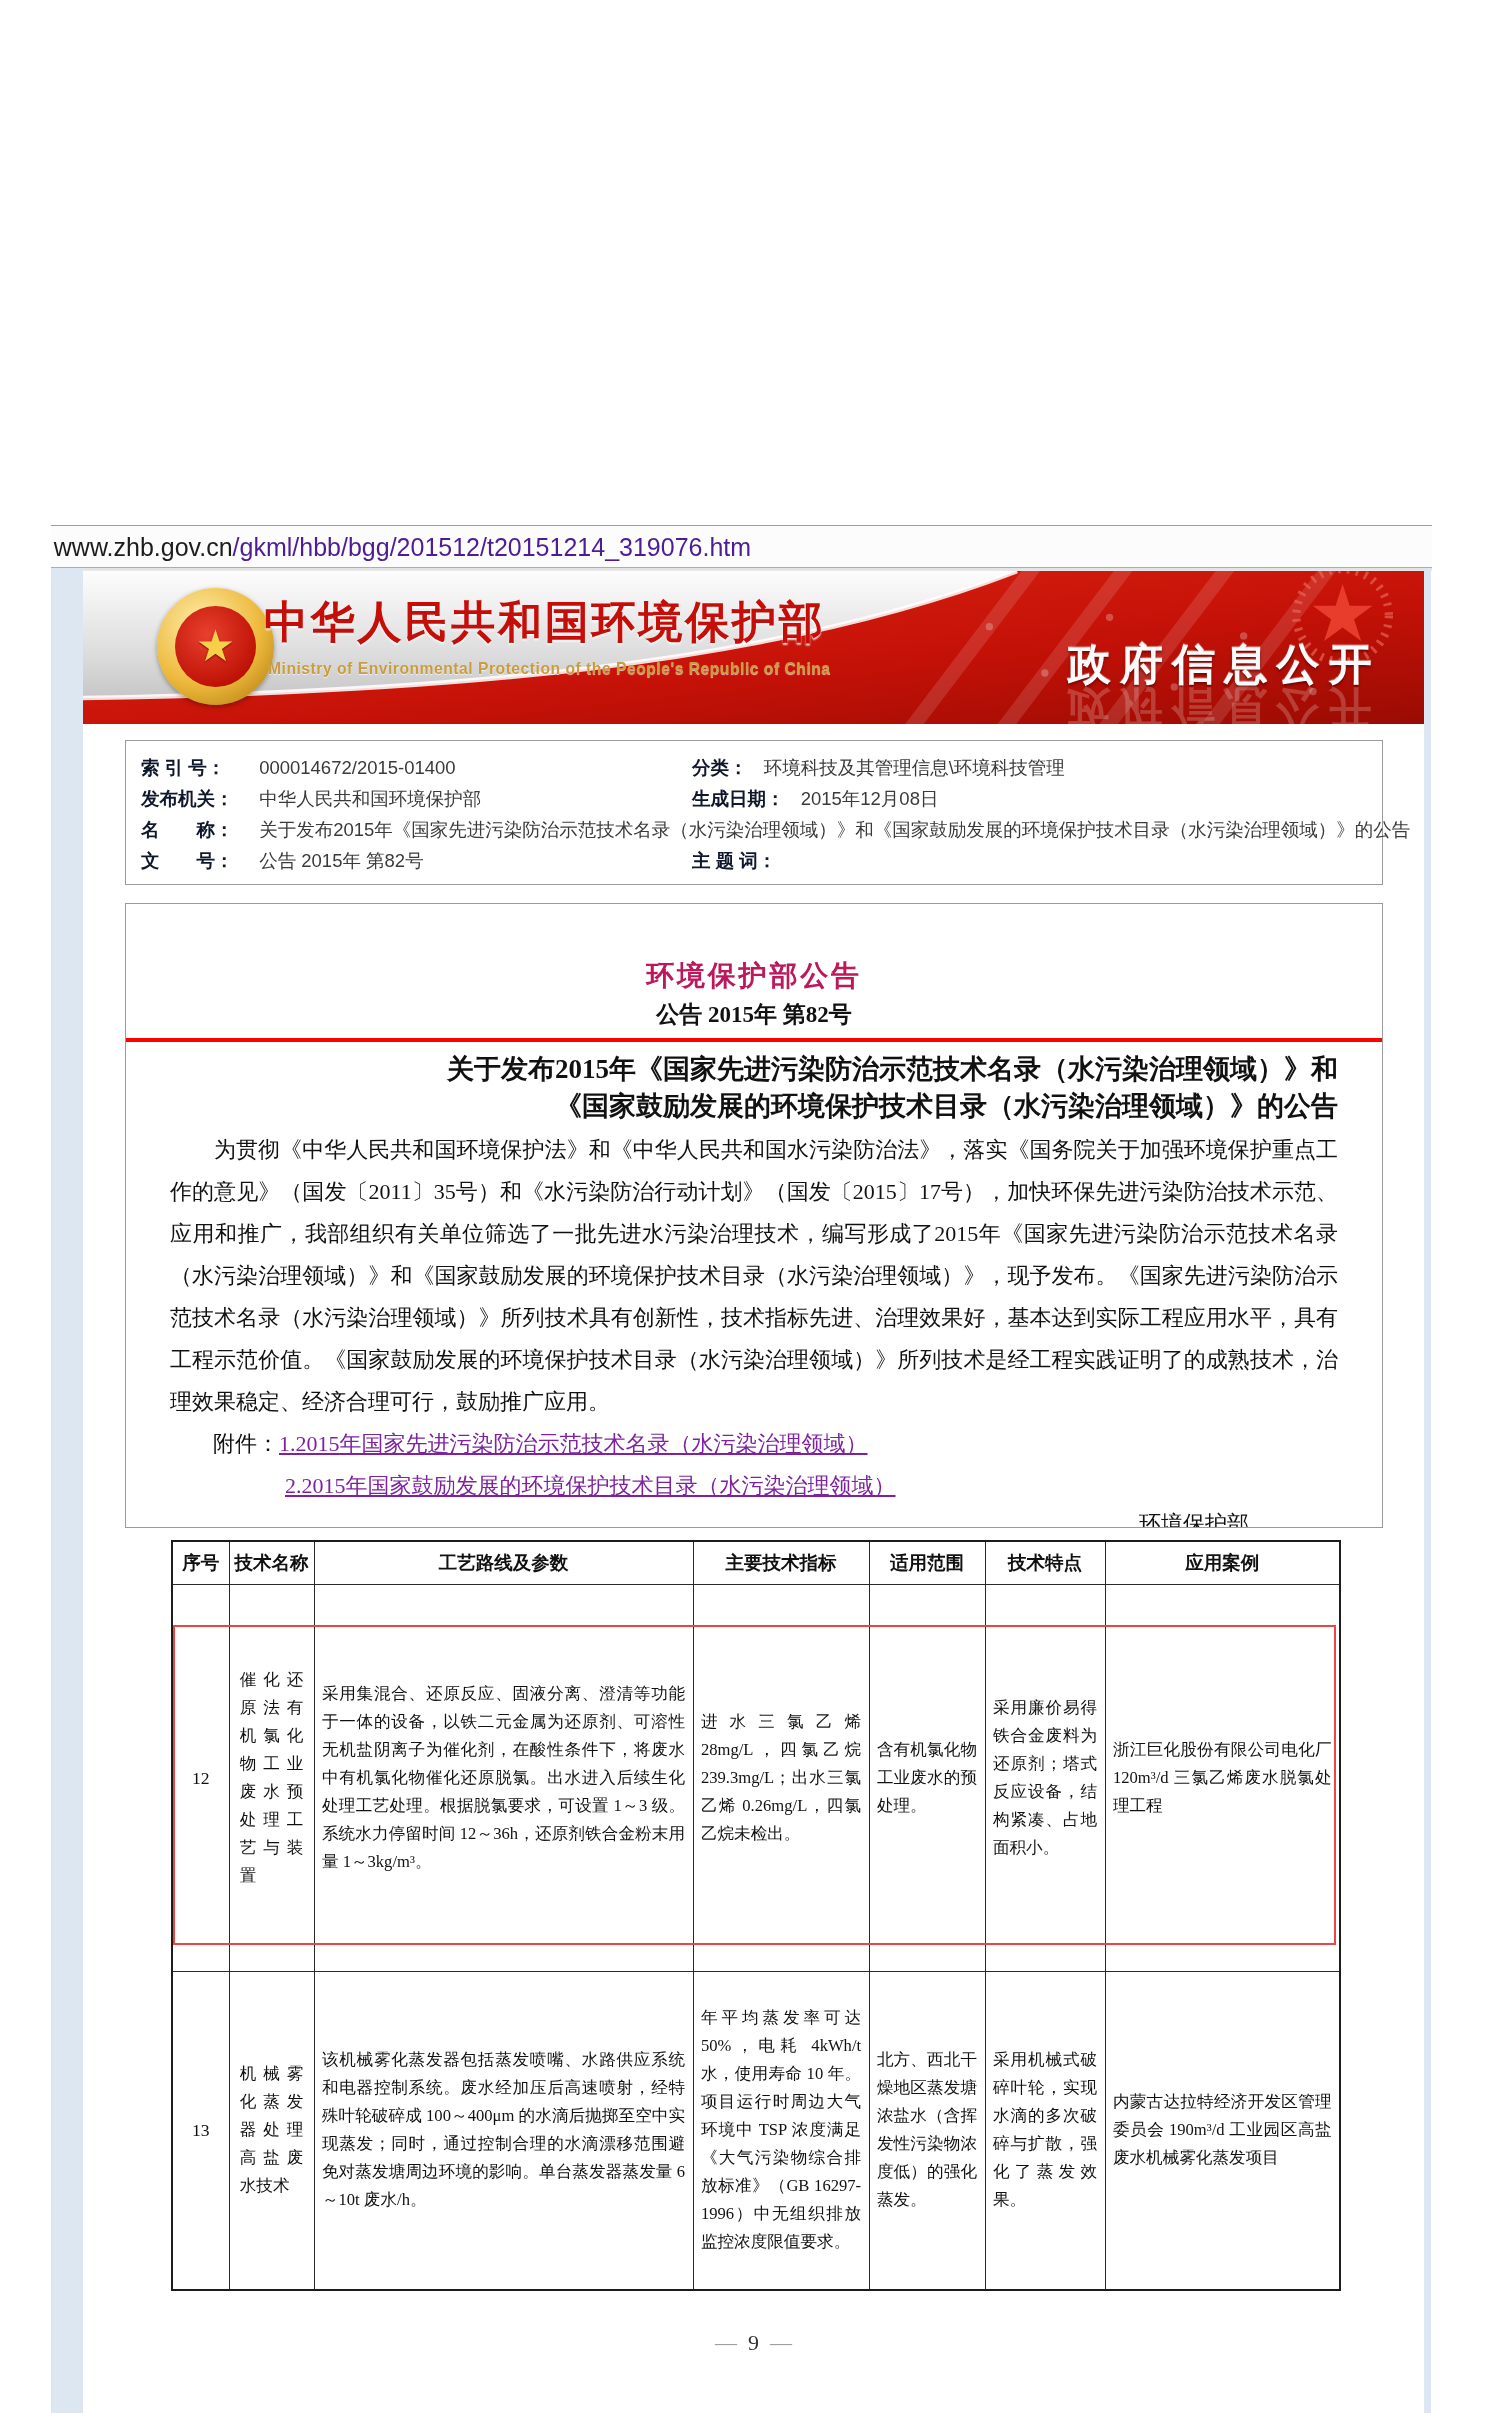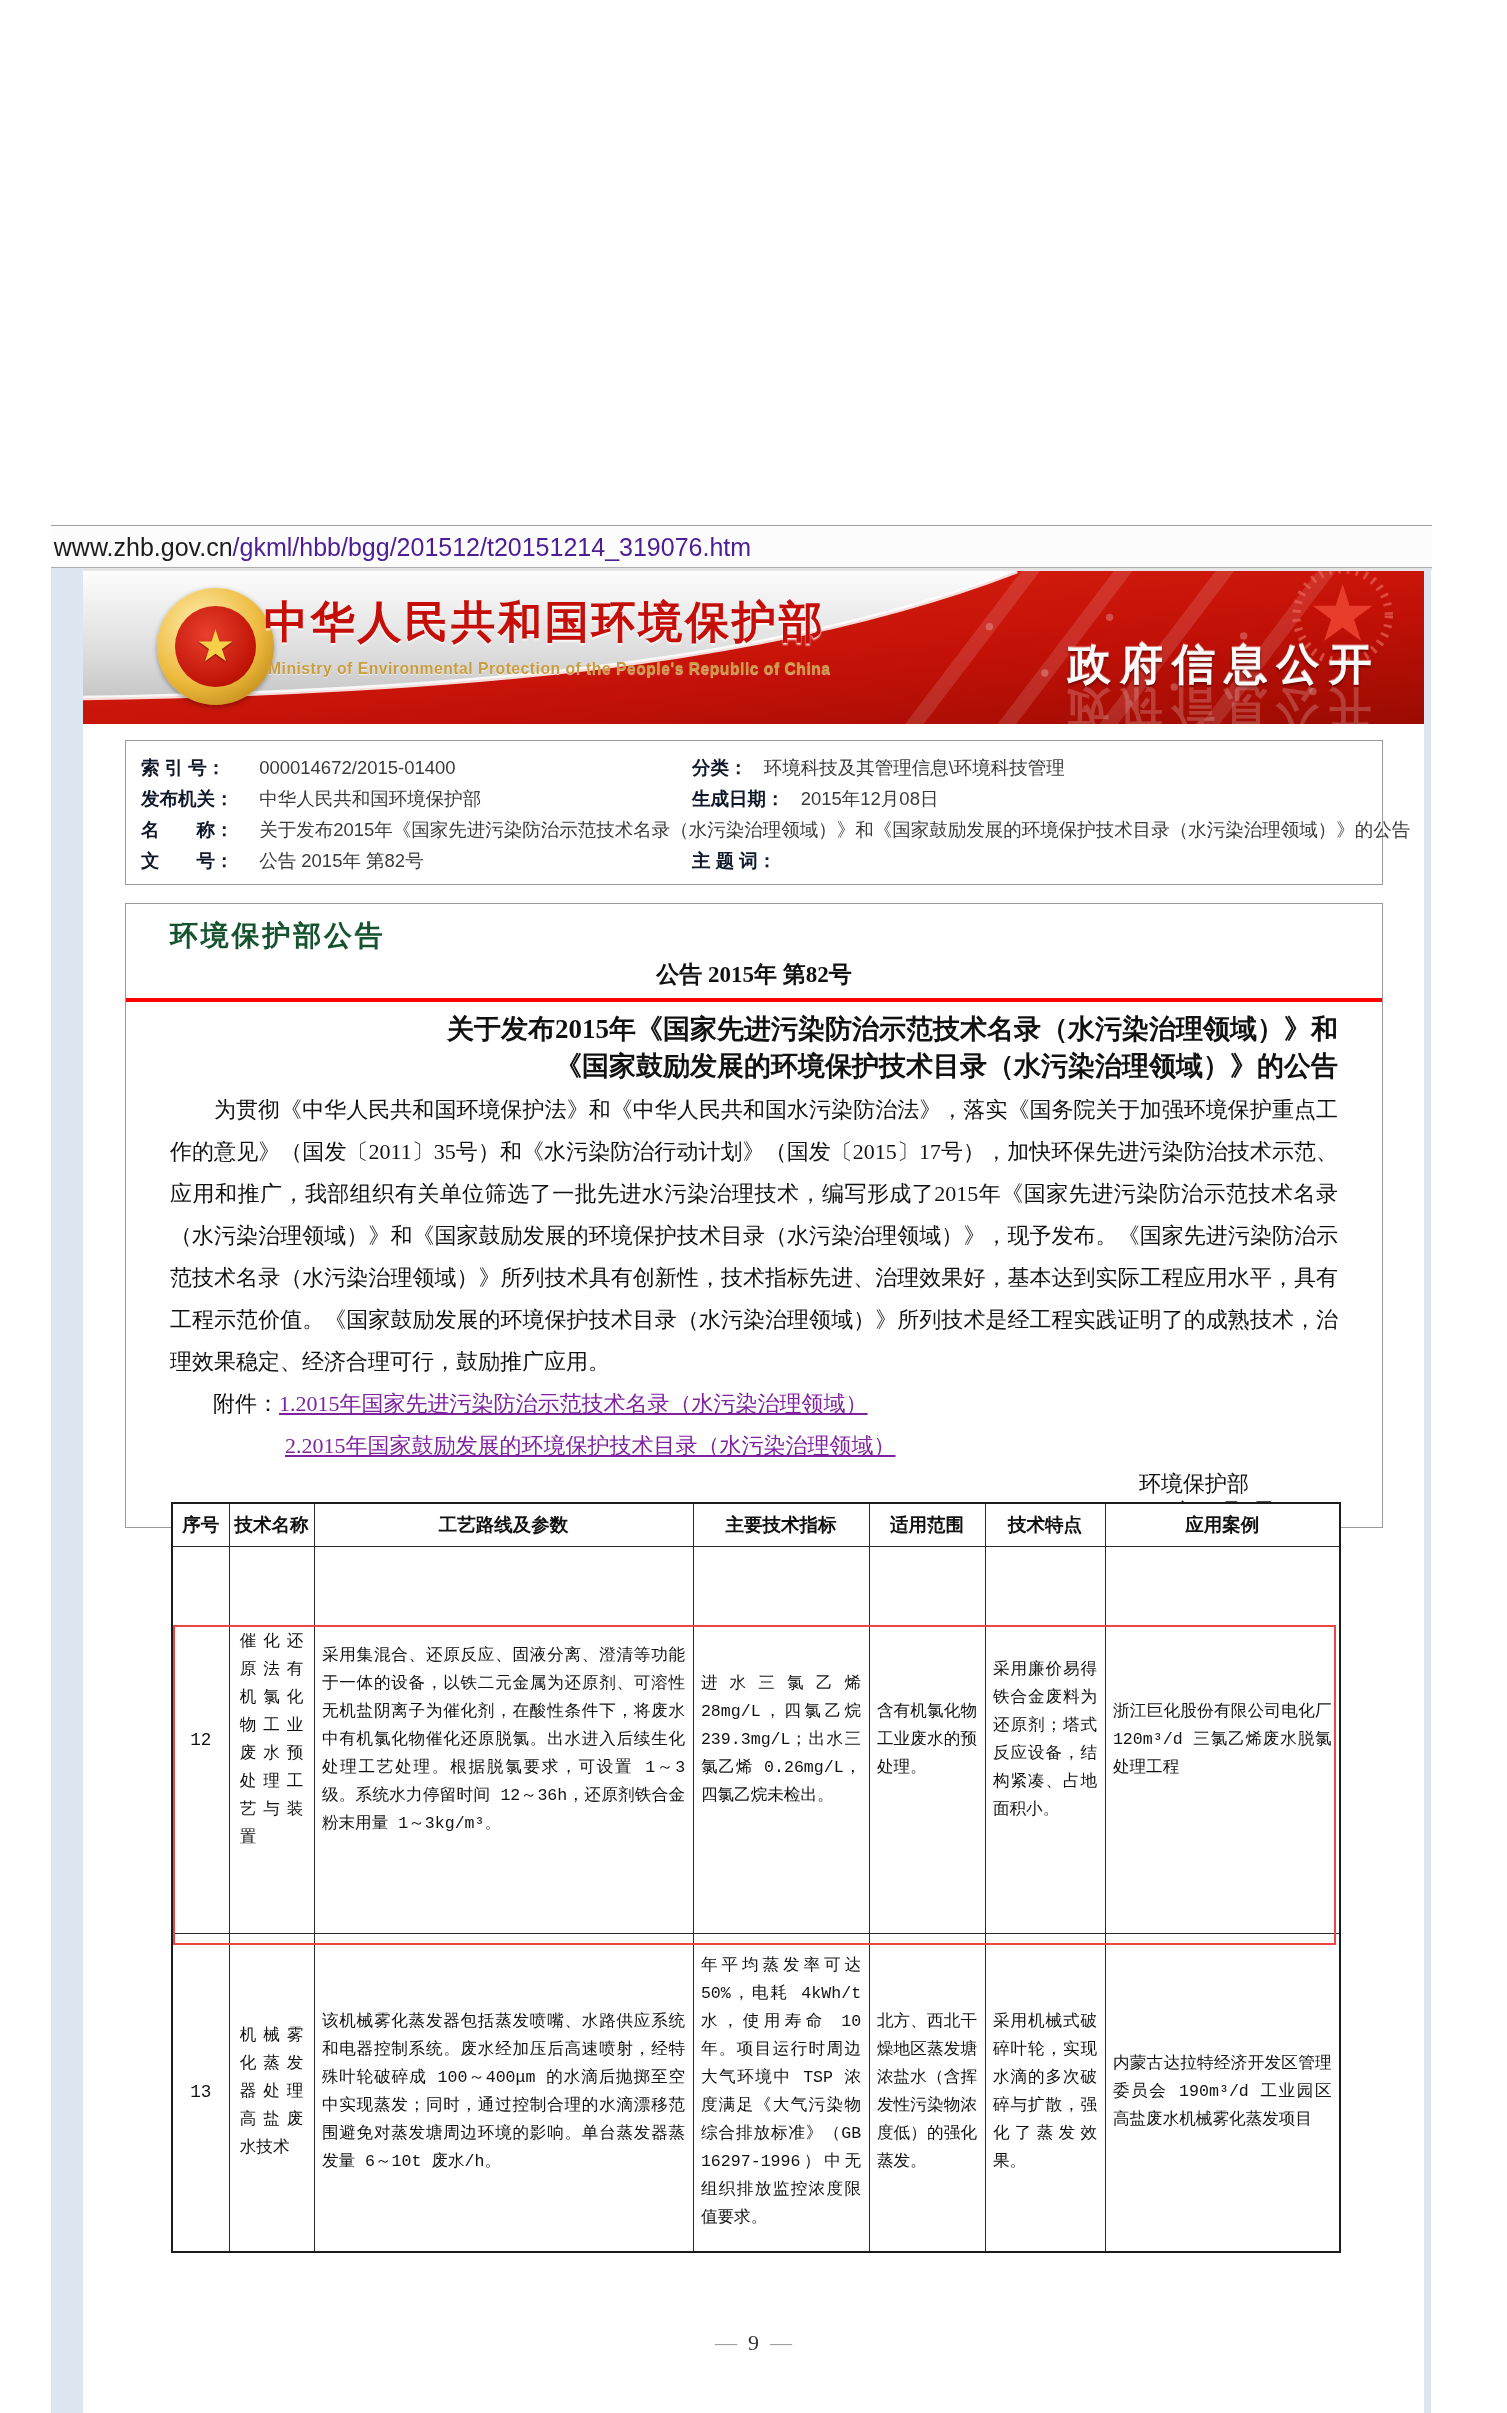--- a/index.html
+++ b/index.html
@@ -45,36 +45,36 @@
   .meta-row{position:relative;line-height:31px;white-space:nowrap;}
   .meta-label{font-weight:bold;color:#0f172a;display:inline-block;min-width:113px;}
   .meta-col2{position:absolute;left:551px;top:0;white-space:nowrap;}
   .meta-col2 .meta-label{min-width:0;margin-right:11px;}
   .meta-value{color:#3a3a3a;}
 
   
   .doc-box{position:absolute;left:125px;top:903px;width:1258px;height:625px;box-sizing:border-box;
            border:1.8px solid #9a9a9a;background:#fff;padding:15px 44px 0;overflow:hidden;
            font-family:"Liberation Serif","DejaVu Serif",serif;color:#111;}
-  .doc-heading{font-size:28px;font-weight:bold;color:#14532d;letter-spacing:2.8px;line-height:33px;}
+  .doc-heading{text-align:center;font-size:28px;font-weight:bold;color:#be185d;letter-spacing:2.8px;line-height:33px;margin-top:40px;}
   .doc-no{text-align:center;font-size:23px;font-weight:bold;margin-top:9.2px;line-height:28px;}
   .red-rule{height:3.7px;background:#fe0000;margin:9.2px -44px 0;}
   .doc-title{text-align:right;font-size:27px;font-weight:bold;line-height:37px;margin-top:9.2px;}
   .doc-body{font-size:22px;line-height:42px;text-align:justify;text-indent:2em;margin-top:3.7px;}
   .attach-row1{font-size:22px;line-height:42px;margin-left:43px;}
   .attach-row2{font-size:22px;line-height:42px;margin-left:115px;}
   .attach-label{color:#111;}
   .attach-link{color:#7e22a0;text-decoration:underline;cursor:pointer;}
   .sign-name{text-align:right;font-size:22px;margin-top:3.7px;padding-right:89px;line-height:26px;}
   .sign-date{text-align:right;font-size:22px;margin-top:1.8px;padding-right:63px;line-height:26px;}
 
   
-  .tech-table{position:absolute;left:171px;top:1502px;width:1168px;border-collapse:collapse;
+  .tech-table{position:absolute;left:171px;top:1540px;width:1168px;border-collapse:collapse;
               table-layout:fixed;border:2.8px solid #1c1c1c;background:#fff;
-              font-family:Liberation Mono, monospace;}
+              font-family:Liberation Serif, serif;}
   .tech-table th,.tech-table td{border:1.8px solid #2a2a2a;box-sizing:border-box;}
   .tech-table th{font-size:18.5px;font-weight:bold;color:#111;padding:1.8px 3.7px;text-align:center;}
   .tech-table td{font-size:16.6px;line-height:28px;color:#111;padding:5.5px 7.4px;vertical-align:middle;
                  text-align:justify;}
   td.c-no{text-align:center;font-size:17.6px;}
   td.c-name{padding:5.5px 10.2px;}
 
   .row12-highlight{position:absolute;left:173px;top:1625px;width:1163px;height:320px;
                    border:2.8px solid #ef4444;box-sizing:border-box;pointer-events:none;}
 

